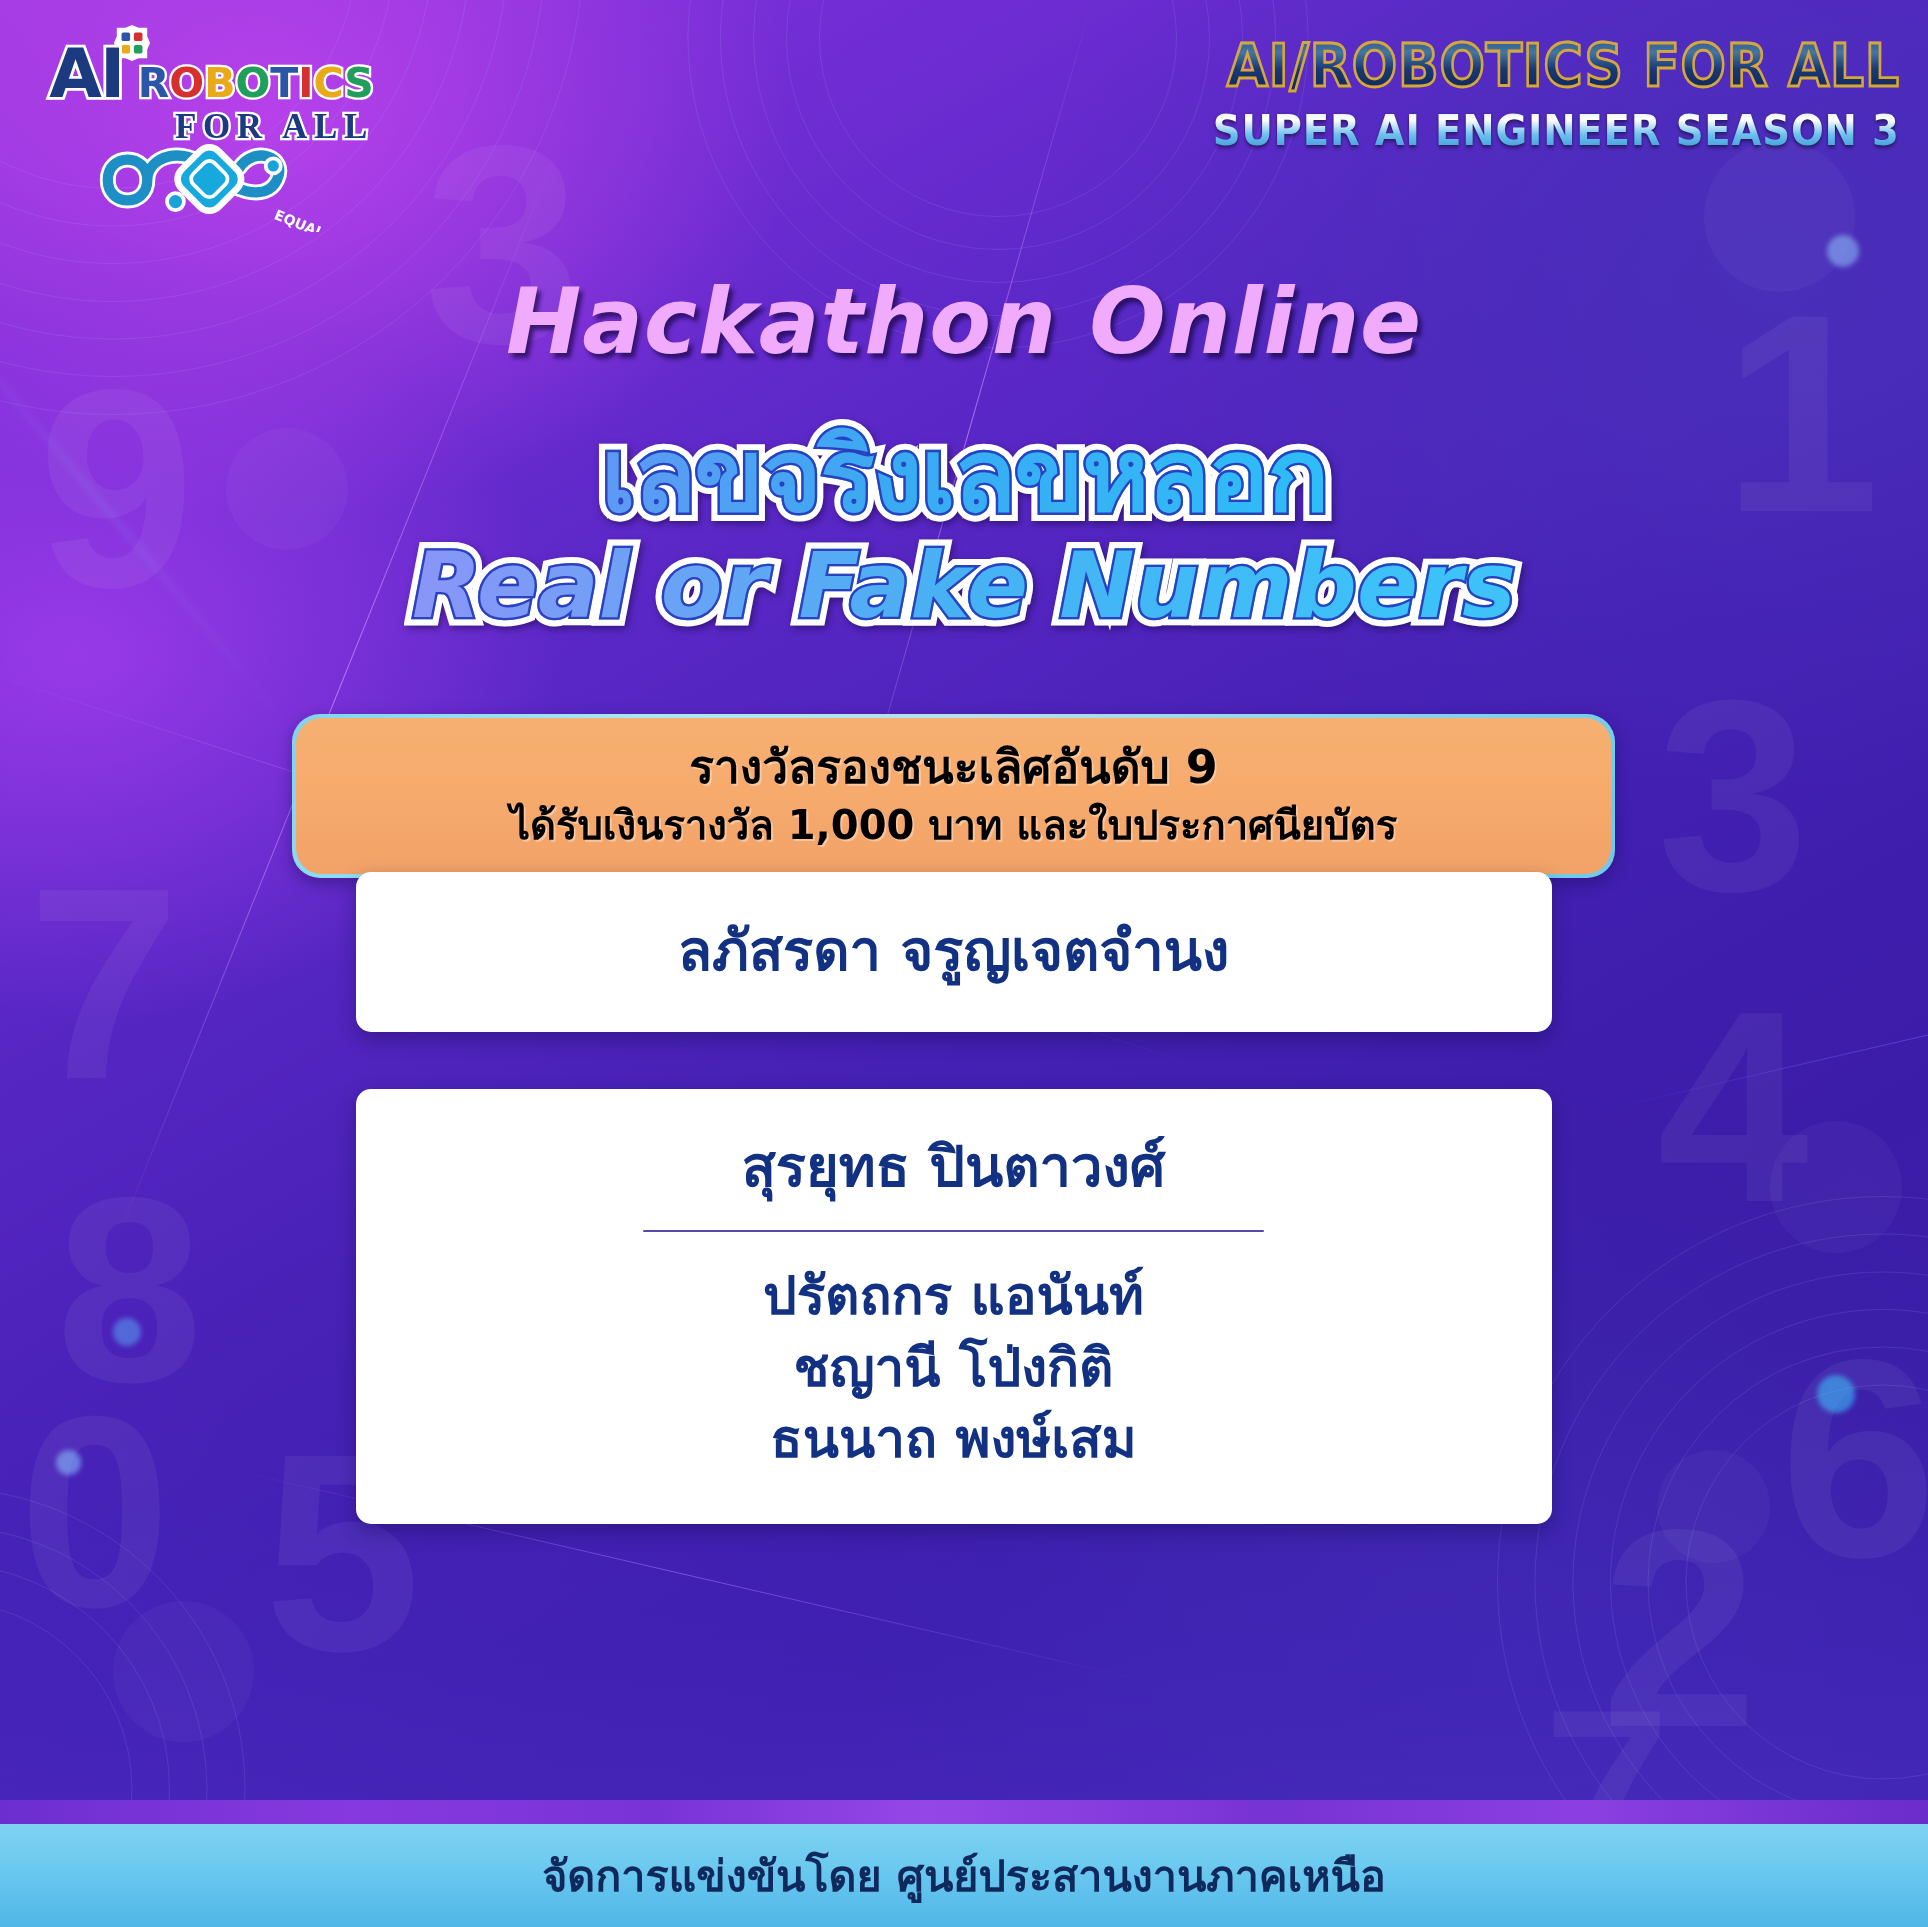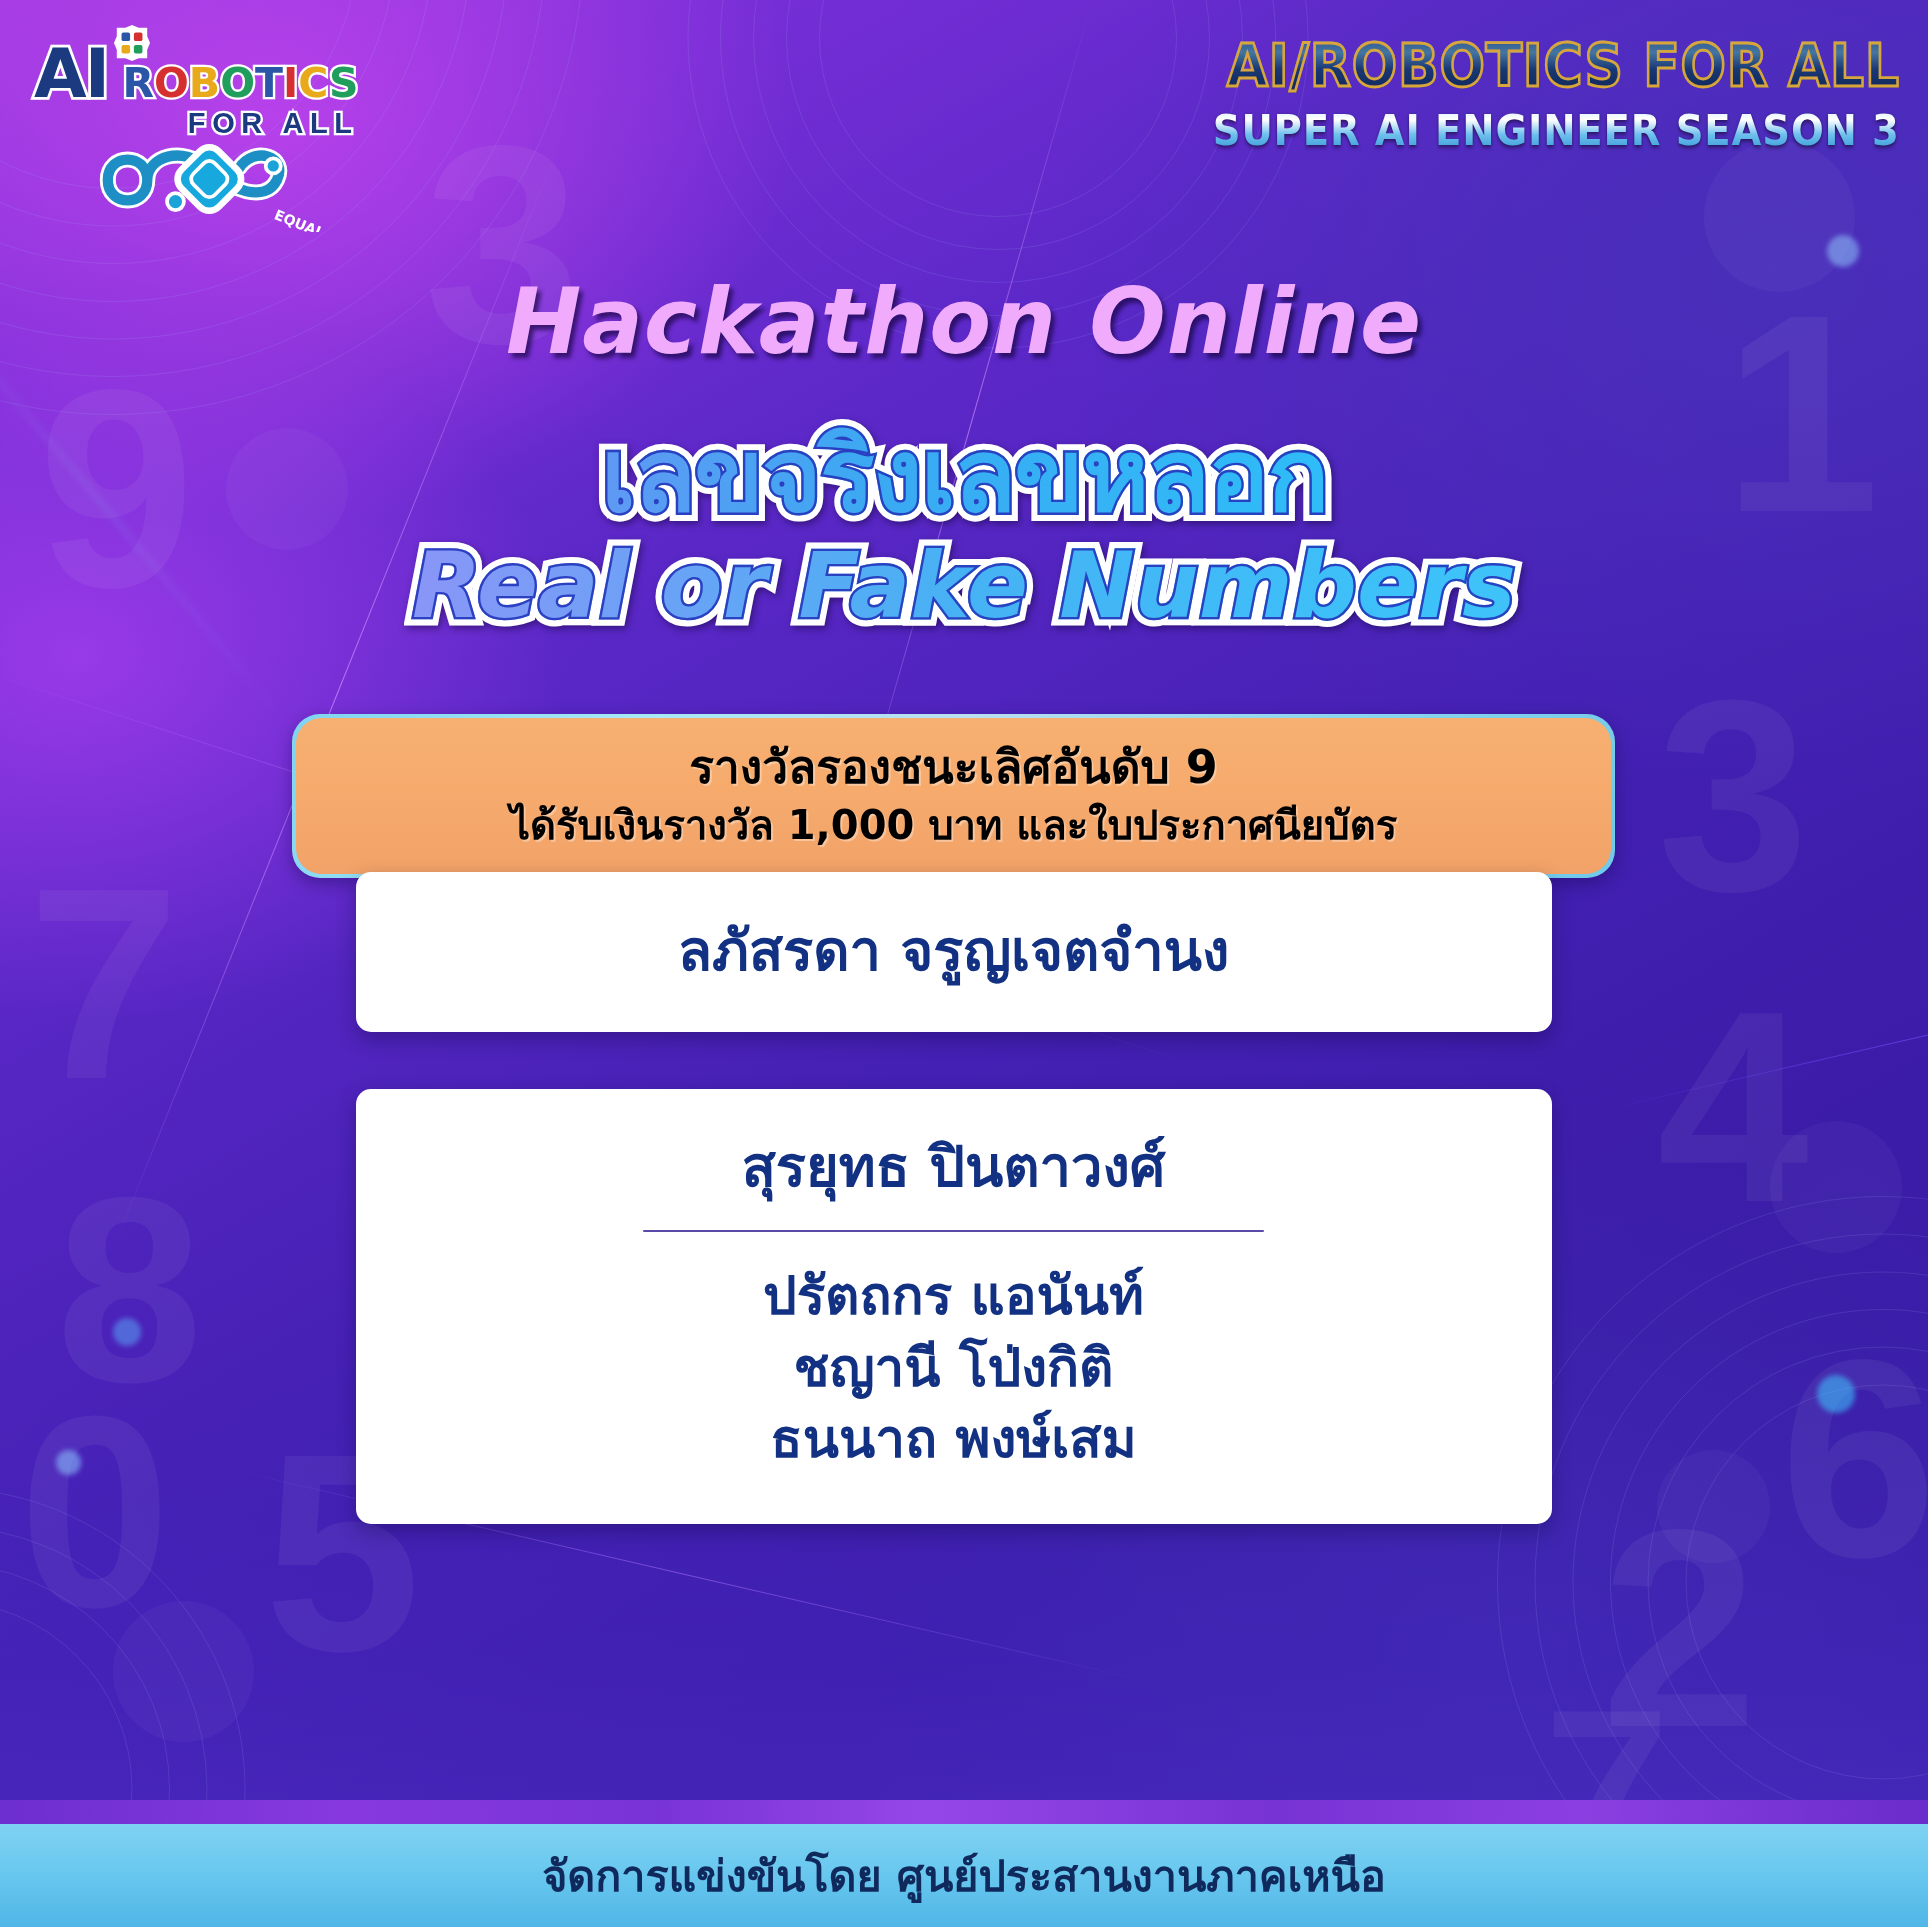--- a/index.html
+++ b/index.html
@@ -55,21 +55,21 @@
   .lg-ai{
     font-family:"DejaVu Sans", sans-serif; font-weight:bold; font-size:68px;
     color:#1b3a80; -webkit-text-stroke:5.6px #fff; paint-order:stroke fill;
     letter-spacing:-1.9px;
   }
   .lg-rob{
     font-family:"DejaVu Sans", sans-serif; font-weight:bold; font-size:41px;
     -webkit-text-stroke:4.7px #fff; paint-order:stroke fill; letter-spacing:0px;
   }
   .lg-for{
-    font-family:Liberation Sans, sans-serif; font-weight:bold; font-size:29px;
+    font-family:Liberation Serif, serif; font-weight:bold; font-size:35px;
     color:#1b3a80; -webkit-text-stroke:4.7px #fff; paint-order:stroke fill; letter-spacing:6.6px;
   }
   .lg-flower{ position:absolute; left:79px; top:-1.9px; width:38px; height:38px; }
 
   
   .hdr{ position:absolute; right:28px; top:32px; text-align:right; }
   .hdr1{
     font-family:"DejaVu Sans", sans-serif;
     font-weight:bold; font-size:58px; letter-spacing:0.9px;
     background:linear-gradient(180deg,#2f6ec2 0%,#63a8e8 30%,#2350a8 55%,#15316f 100%);

